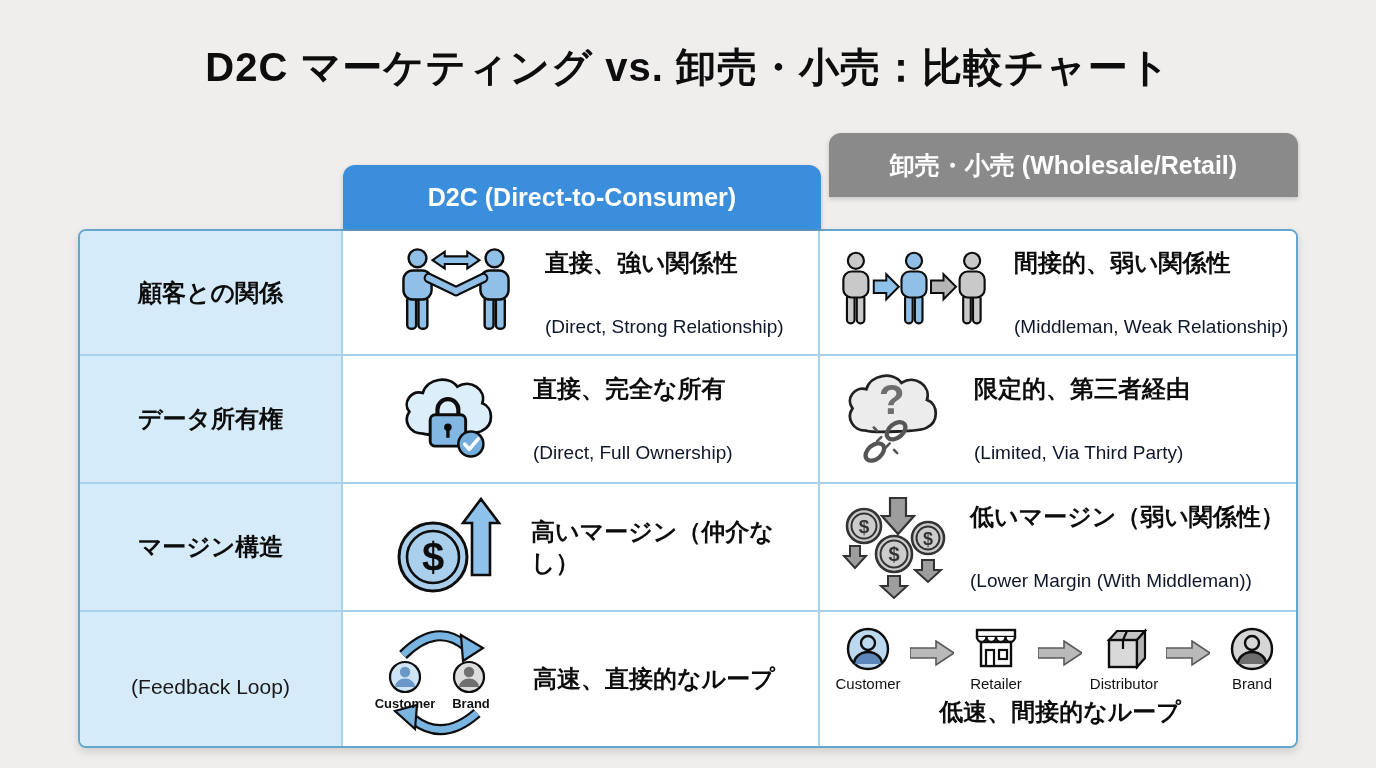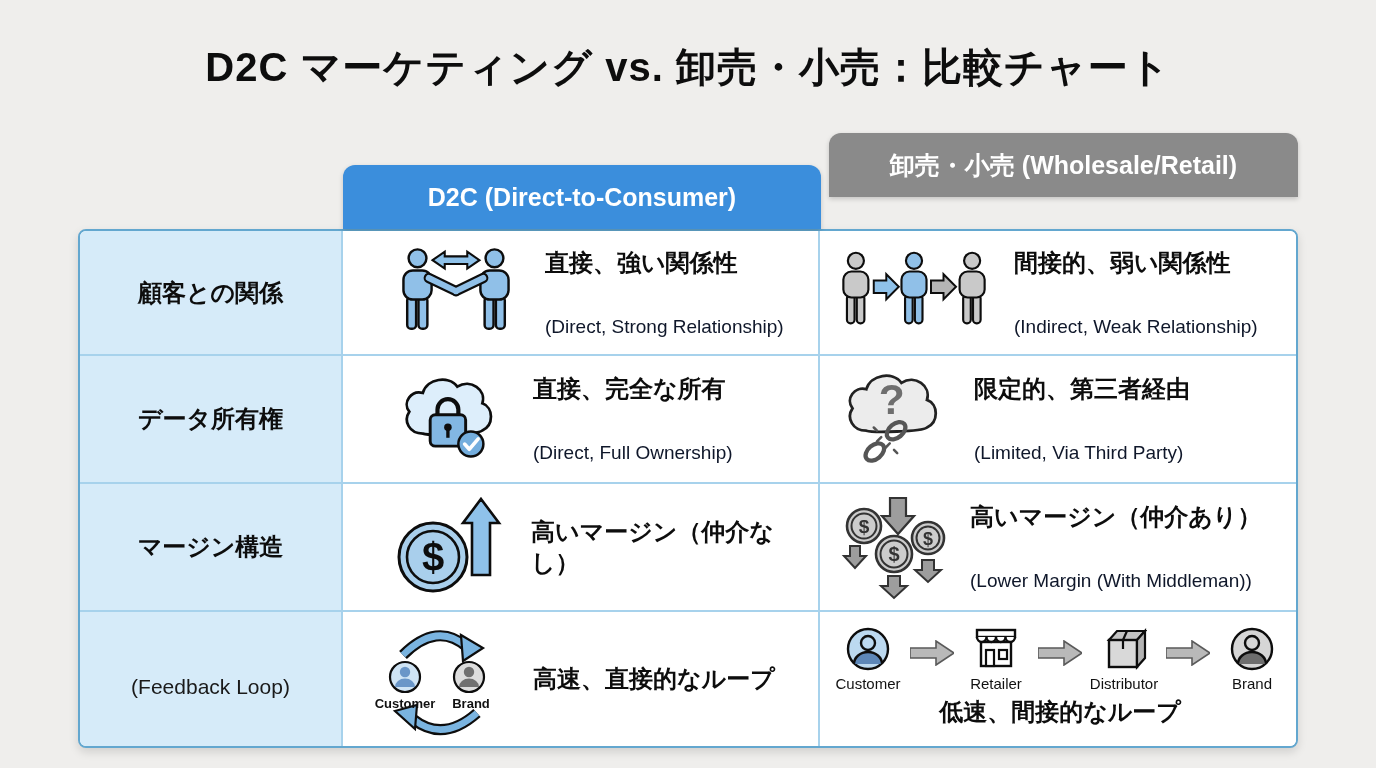--- a/index.html
+++ b/index.html
@@ -127,21 +127,21 @@
             <g>
               <circle cx="150" cy="12" r="9" fill="#c9c9c9" stroke="#0d0d0d" stroke-width="2.4"></circle>
               <rect x="140" y="50" width="8.5" height="32" rx="4" fill="#c9c9c9" stroke="#0d0d0d" stroke-width="2.4"></rect>
               <rect x="151" y="50" width="8.5" height="32" rx="4" fill="#c9c9c9" stroke="#0d0d0d" stroke-width="2.4"></rect>
               <rect x="136" y="24" width="28" height="29" rx="9" fill="#c9c9c9" stroke="#0d0d0d" stroke-width="2.4"></rect>
             </g>
           </svg>
         </span>
         <span class="cell-text">
           <div class="ttl">間接的、弱い関係性</div>
-          <div class="sub">(Indirect, Weak Relationship)</div>
+          <div class="sub">(Middleman, Weak Relationship)</div>
         </span>
       </div>
     </div>
 
     <div class="t-row">
       <div class="cell lbl-cell">
         <div class="lbl-ja">データ所有権</div>
       </div>
       <div class="cell val-cell d2c-cell">
         <span class="icon-box">
@@ -206,21 +206,21 @@
             <text x="90" y="51" font-size="18" font-weight="bold" fill="#333333" text-anchor="middle">$</text>
             <circle cx="56" cy="60" r="18" fill="#cccccc" stroke="#333333" stroke-width="2.6"></circle>
             <circle cx="56" cy="60" r="13.5" fill="none" stroke="#333333" stroke-width="2"></circle>
             <text x="56" y="67" font-size="20" font-weight="bold" fill="#333333" text-anchor="middle">$</text>
             <polygon points="12,52 22,52 22,62 28,62 17,74 6,62 12,62" fill="#9d9d9d" stroke="#333333" stroke-width="2"></polygon>
             <polygon points="50,82 62,82 62,92 69,92 56,104 43,92 50,92" fill="#9d9d9d" stroke="#333333" stroke-width="2"></polygon>
             <polygon points="84,66 96,66 96,76 103,76 90,88 77,76 84,76" fill="#9d9d9d" stroke="#333333" stroke-width="2"></polygon>
           </svg>
         </span>
         <span class="cell-text">
-          <div class="ttl">高いマージン（仲介あり）</div>
+          <div class="ttl">低いマージン（弱い関係性）</div>
           <div class="sub">(Lower Margin (With Middleman))</div>
         </span>
       </div>
     </div>
 
     <div class="t-row">
       <div class="cell lbl-cell">
         <div class="lbl-en">(Feedback Loop)</div>
       </div>
       <div class="cell val-cell d2c-cell loop-cell">

